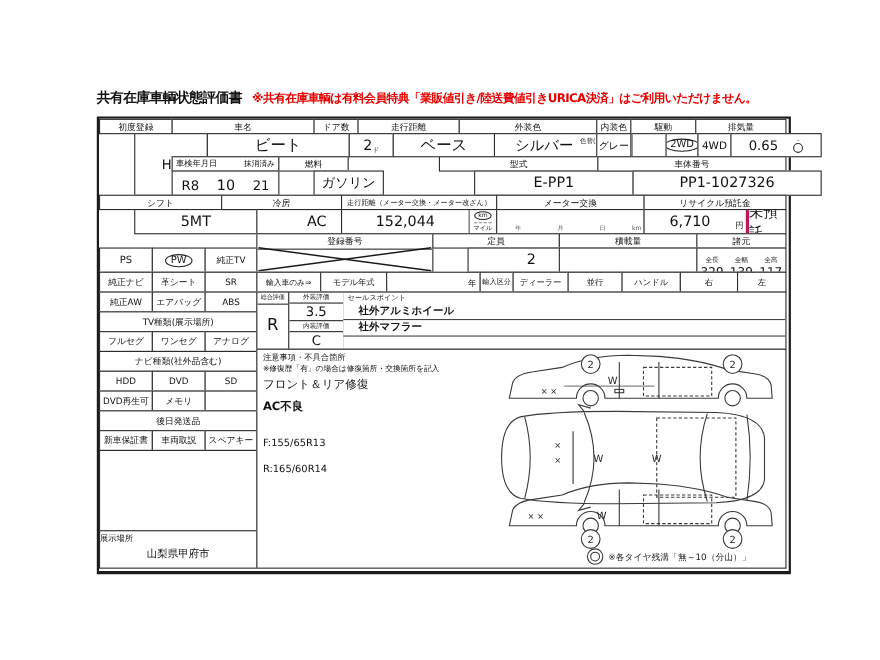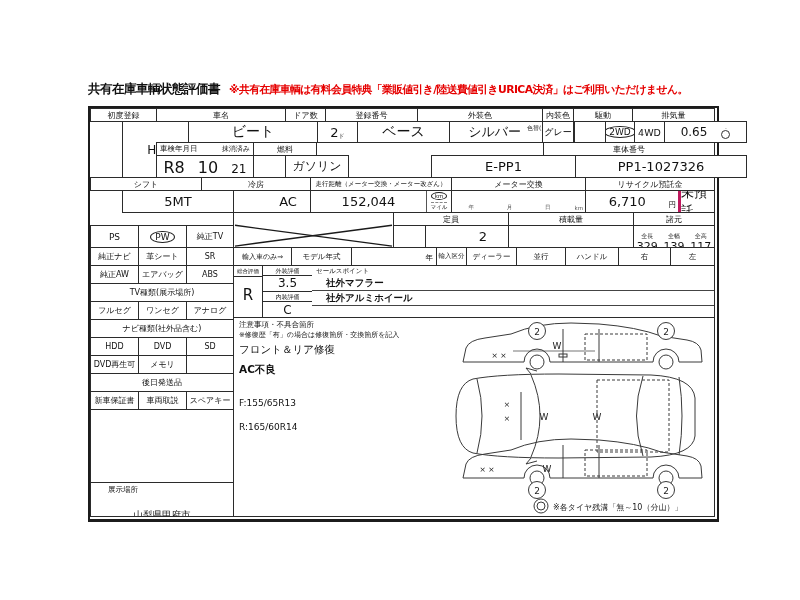--- a/index.html
+++ b/index.html
@@ -32,21 +32,21 @@
   <div class="titlebar">
     <span class="t-main">共有在庫車輌状態評価書</span>
     <span class="t-notice">※共有在庫車輌は有料会員特典「業販値引き/陸送費値引きURICA決済」はご利用いただけません。</span>
   </div>
 
   <div class="form">
 
     <div class="cell hd" style="left:0;top:0;width:67px;height:14px">初度登録</div>
     <div class="cell hd" style="left:66px;top:0;width:130px;height:14px">車名</div>
     <div class="cell hd" style="left:195px;top:0;width:41px;height:14px">ドア数</div>
-    <div class="cell hd" style="left:235px;top:0;width:93px;height:14px">登録番号</div>
+    <div class="cell hd" style="left:235px;top:0;width:93px;height:14px">走行距離</div>
     <div class="cell hd" style="left:327px;top:0;width:126px;height:14px">外装色</div>
     <div class="cell hd" style="left:452px;top:0;width:32px;height:14px">内装色</div>
     <div class="cell hd" style="left:483px;top:0;width:60px;height:14px">駆動</div>
     <div class="cell hd" style="left:542px;top:0;width:83px;height:14px">排気量</div>
 
     <div class="cell val" style="left:0;top:13px;width:67px;height:57px;font-size:12px">H5</div>
     <div class="cell val" style="left:66px;top:13px;width:130px;height:22px;font-size:14px">ビート</div>
     <div class="cell val" style="left:195px;top:13px;width:41px;height:22px">
       <span>2</span>
       <span class="tiny" style="margin-top:8px">ド</span>
@@ -67,26 +67,27 @@
         <span style="font-size:5px">-</span>
         <span style="width:7px;height:7px;border:1px solid #333;border-radius:50%;display:inline-block"></span>
       </span>
     </div>
 
     <div class="cell" style="left:66px;top:34px;width:98px;height:14px;display:flex;align-items:center;justify-content:space-between;padding:0 3px">
       <span style="font-size:7.5px">車検年月日</span>
       <span style="font-size:7px">抹消済み</span>
     </div>
     <div class="cell" style="left:66px;top:47px;width:98px;height:23px;display:flex;align-items:flex-start;justify-content:space-around;padding-top:2px">
-      <span style="text-align:center"><span style="font-size:16px">R8</span><br></span>
-      <span style="text-align:center"><span style="font-size:16px">10</span><br></span>
+      <span style="text-align:center"><span style="font-size:12px">R8</span><br></span>
+      <span style="text-align:center"><span style="font-size:13px">10</span><br></span>
       <span style="text-align:center"><span style="font-size:12px">21</span><br></span>
     </div>
     <div class="cell hd" style="left:163px;top:34px;width:64px;height:14px">燃料</div>
     <div class="cell val" style="left:163px;top:47px;width:64px;height:23px;font-size:12px">ガソリン</div>
+    <div class="cell hd" style="left:309px;top:34px;width:145px;height:14px">型式</div>
     <div class="cell val" style="left:309px;top:47px;width:145px;height:23px">E-PP1</div>
     <div class="cell hd" style="left:453px;top:34px;width:172px;height:14px">車体番号</div>
     <div class="cell val" style="left:453px;top:47px;width:172px;height:23px">PP1-1027326</div>
 
     <div class="cell hd" style="left:0;top:69px;width:112px;height:14px">シフト</div>
     <div class="cell val" style="left:0;top:82px;width:112px;height:23px">5MT</div>
     <div class="cell hd" style="left:111px;top:69px;width:110px;height:14px">冷房</div>
     <div class="cell val" style="left:111px;top:82px;width:110px;height:23px">AC</div>
     <div class="cell hd" style="left:220px;top:69px;width:142px;height:14px;font-size:6.5px">走行距離（メーター交換・メーター改ざん）</div>
     <div class="cell" style="left:220px;top:82px;width:142px;height:23px;display:flex">
@@ -112,20 +113,21 @@
       <span style="width:33px;border-left:3px solid #be185d;display:flex;align-items:center;justify-content:center;font-size:13px">未預託</span>
     </div>
 
     <div class="cell eq" style="left:0;top:117px;width:49px;height:23px;font-size:9px">PS</div>
     <div class="cell eq" style="left:48px;top:117px;width:49px;height:23px;font-size:9px">
       <span class="oval">PW</span>
     </div>
     <div class="cell eq" style="left:96px;top:117px;width:48px;height:23px">純正TV</div>
 
     <div class="cell" style="left:143px;top:104px;width:161px;height:36px">
+      <div class="hd" style="height:13px;border-bottom:1px solid #2b2b2b">登録番号</div>
       <svg style="position:absolute;inset:0;width:100%;height:100%" viewBox="0 0 161 36" preserveAspectRatio="none">
         <line x1="1" y1="13" x2="160" y2="35" stroke="#1a1a1a" stroke-width="1.4"></line>
         <line x1="160" y1="13" x2="1" y2="35" stroke="#1a1a1a" stroke-width="1.4"></line>
       </svg>
     </div>
     <div class="cell hd" style="left:303px;top:104px;width:116px;height:14px">定員</div>
     <div class="cell val" style="left:303px;top:117px;width:116px;height:23px">2</div>
     <div class="cell hd" style="left:418px;top:104px;width:126px;height:14px">積載量</div>
     <div class="cell" style="left:418px;top:117px;width:126px;height:23px"></div>
     <div class="cell hd" style="left:543px;top:104px;width:82px;height:14px">諸元</div>
@@ -152,22 +154,22 @@
     <div class="cell eq" style="left:0;top:247px;width:49px;height:19px">DVD再生可</div>
     <div class="cell eq" style="left:48px;top:247px;width:49px;height:19px">メモリ</div>
     <div class="cell eq" style="left:96px;top:247px;width:48px;height:19px"></div>
     <div class="cell eq" style="left:0;top:265px;width:144px;height:19px">後日発送品</div>
     <div class="cell eq" style="left:0;top:283px;width:49px;height:19px">新車保証書</div>
     <div class="cell eq" style="left:48px;top:283px;width:49px;height:19px">車両取説</div>
     <div class="cell eq" style="left:96px;top:283px;width:48px;height:19px">スペアキー</div>
 
     <div class="cell" style="left:0;top:301px;width:144px;height:74px"></div>
     <div class="cell" style="left:0;top:374px;width:144px;height:35px">
-      <div style="font-size:7.5px;padding:2px 0 0 17px">展示場所</div>
-      <div style="font-size:9.5px;text-align:center;margin-top:14px">山梨県甲府市</div>
+      <div style="font-size:7.5px;padding:2px 0 0 0">展示場所</div>
+      <div style="font-size:9.5px;text-align:center;margin-top:2px">山梨県甲府市</div>
     </div>
 
     <div class="cell eq" style="left:143px;top:139px;width:59px;height:19px;font-size:7px">輸入車のみ⇒</div>
     <div class="cell eq" style="left:201px;top:139px;width:61px;height:19px;font-size:7.5px">モデル年式</div>
     <div class="cell" style="left:261px;top:139px;width:86px;height:19px">
       <span style="position:absolute;right:3px;top:5px;font-size:7.5px">年</span>
     </div>
     <div class="cell eq" style="left:346px;top:139px;width:31px;height:19px;font-size:6.5px">輸入区分</div>
     <div class="cell eq" style="left:376px;top:139px;width:51px;height:19px;font-size:7.5px">ディーラー</div>
     <div class="cell eq" style="left:426px;top:139px;width:50px;height:19px;font-size:7.5px">並行</div>
@@ -180,22 +182,22 @@
       <div style="font-size:15px;text-align:center;margin-top:9px">R</div>
     </div>
     <div class="cell" style="left:172px;top:157px;width:51px;height:53px">
       <div style="font-size:6px;text-align:center;border-bottom:1px solid #2b2b2b;height:9px;line-height:9px">外装評価</div>
       <div style="font-size:12px;text-align:center;height:15px;line-height:15px">3.5</div>
       <div style="font-size:6px;text-align:center;border-top:1px solid #2b2b2b;border-bottom:1px solid #2b2b2b;height:9px;line-height:9px">内装評価</div>
       <div style="font-size:12px;text-align:center;height:16px;line-height:16px">C</div>
     </div>
     <div class="cell" style="left:222px;top:157px;width:403px;height:53px;border-left:none">
       <div style="font-size:6.5px;padding:1px 0 0 4px;height:9px">セールスポイント</div>
+      <div class="spline">社外アルミホイール</div>
       <div class="spline">社外マフラー</div>
-      <div class="spline">社外アルミホイール</div>
       <div class="spline"></div>
     </div>
 
     <div class="cell" style="left:143px;top:209px;width:482px;height:200px">
       <div class="notetxt" style="left:5px;top:2px;font-size:7.5px">注意事項・不具合箇所</div>
       <div class="notetxt" style="left:5px;top:12px;font-size:7px">※修復歴「有」の場合は修復箇所・交換箇所を記入</div>
       <div class="notetxt" style="left:5px;top:25px;font-size:10.5px;font-weight:normal">フロント＆リア修復</div>
       <div class="notetxt" style="left:5px;top:45px;font-size:10.5px;font-weight:bold">AC不良</div>
       <div class="notetxt" style="left:5px;top:80px;font-size:9px">F:155/65R13</div>
       <div class="notetxt" style="left:5px;top:104px;font-size:9px">R:165/60R14</div>

